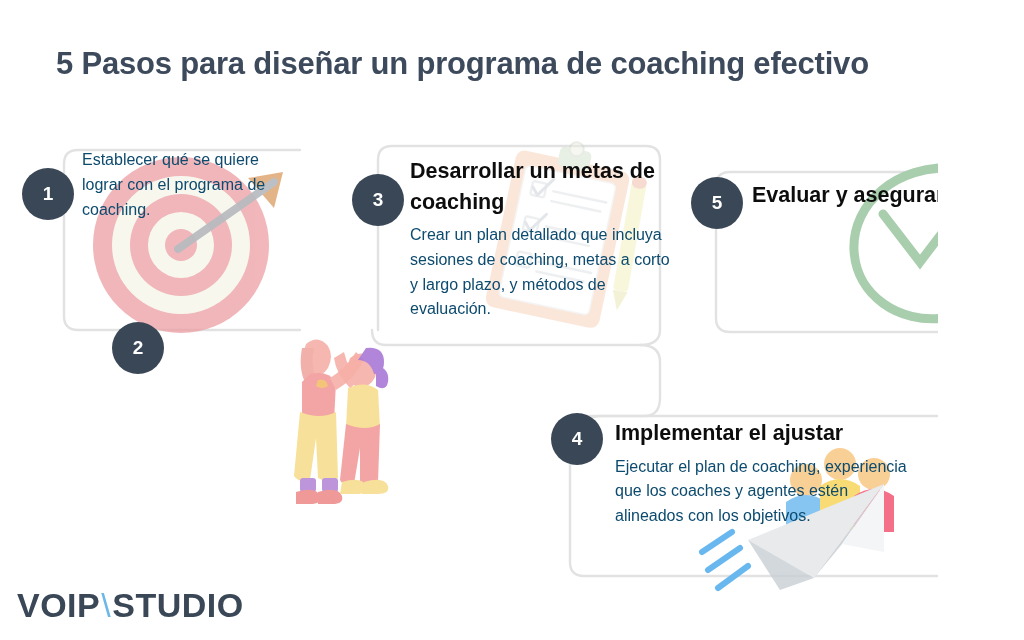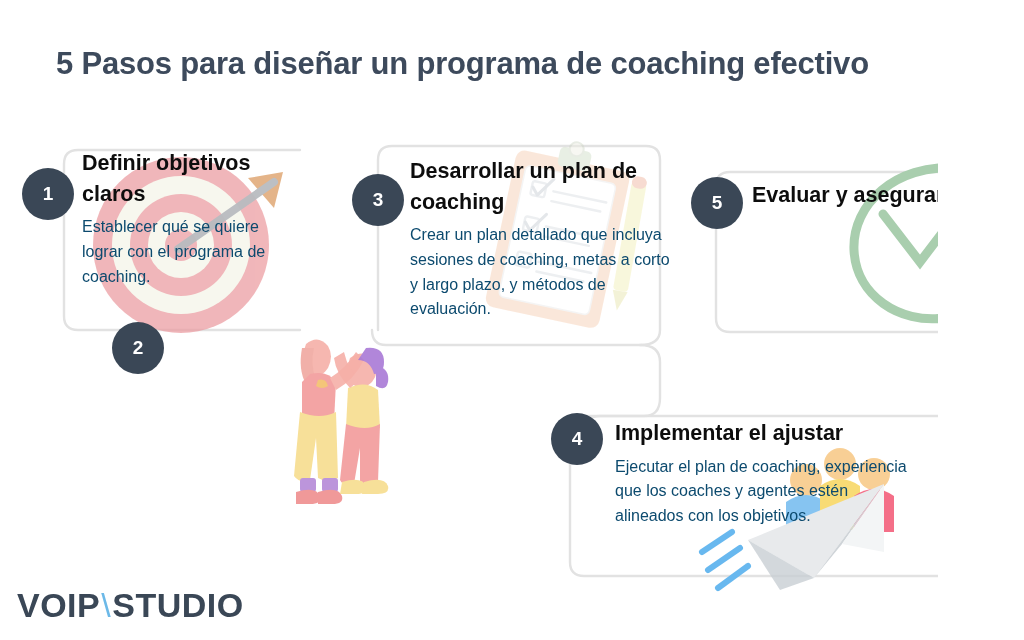--- a/index.html
+++ b/index.html
@@ -220,35 +220,34 @@
     <g stroke="#68b8ef" stroke-width="6" stroke-linecap="round">
       <path d="M 14 112 L 44 92"></path>
       <path d="M 20 130 L 52 108"></path>
       <path d="M 30 148 L 60 126"></path>
     </g>
   </svg>
 
   <div class="step">
     <div class="step-badge" style="left:22px; top:168px;">1</div>
     <div class="step-body" style="left:82px; top:148px; width:212px;">
-      <p class="step-heading">Definir objetivos claros</p>
       <p class="step-desc">Establecer qué se quiere lograr con el programa de coaching.</p>
     </div>
   </div>
 
   <div class="step">
     <div class="step-badge" style="left:112px; top:322px;">2</div>
     <div class="step-body" style="left:172px; top:360px; width:330px;">
     </div>
   </div>
 
   <div class="step">
     <div class="step-badge" style="left:352px; top:174px;">3</div>
     <div class="step-body" style="left:410px; top:156px; width:262px;">
-      <p class="step-heading">Desarrollar un plan de coaching</p>
+      <p class="step-heading">Desarrollar un metas de coaching</p>
       <p class="step-desc">Crear un plan detallado que incluya sesiones de coaching, metas a corto y largo plazo, y métodos de evaluación.</p>
     </div>
   </div>
 
   <div class="step">
     <div class="step-badge" style="left:551px; top:413px;">4</div>
     <div class="step-body" style="left:615px; top:418px; width:302px;">
       <p class="step-heading">Implementar el ajustar</p>
       <p class="step-desc">Ejecutar el plan de coaching, experiencia que los coaches y agentes estén alineados con los objetivos.</p>
     </div>

